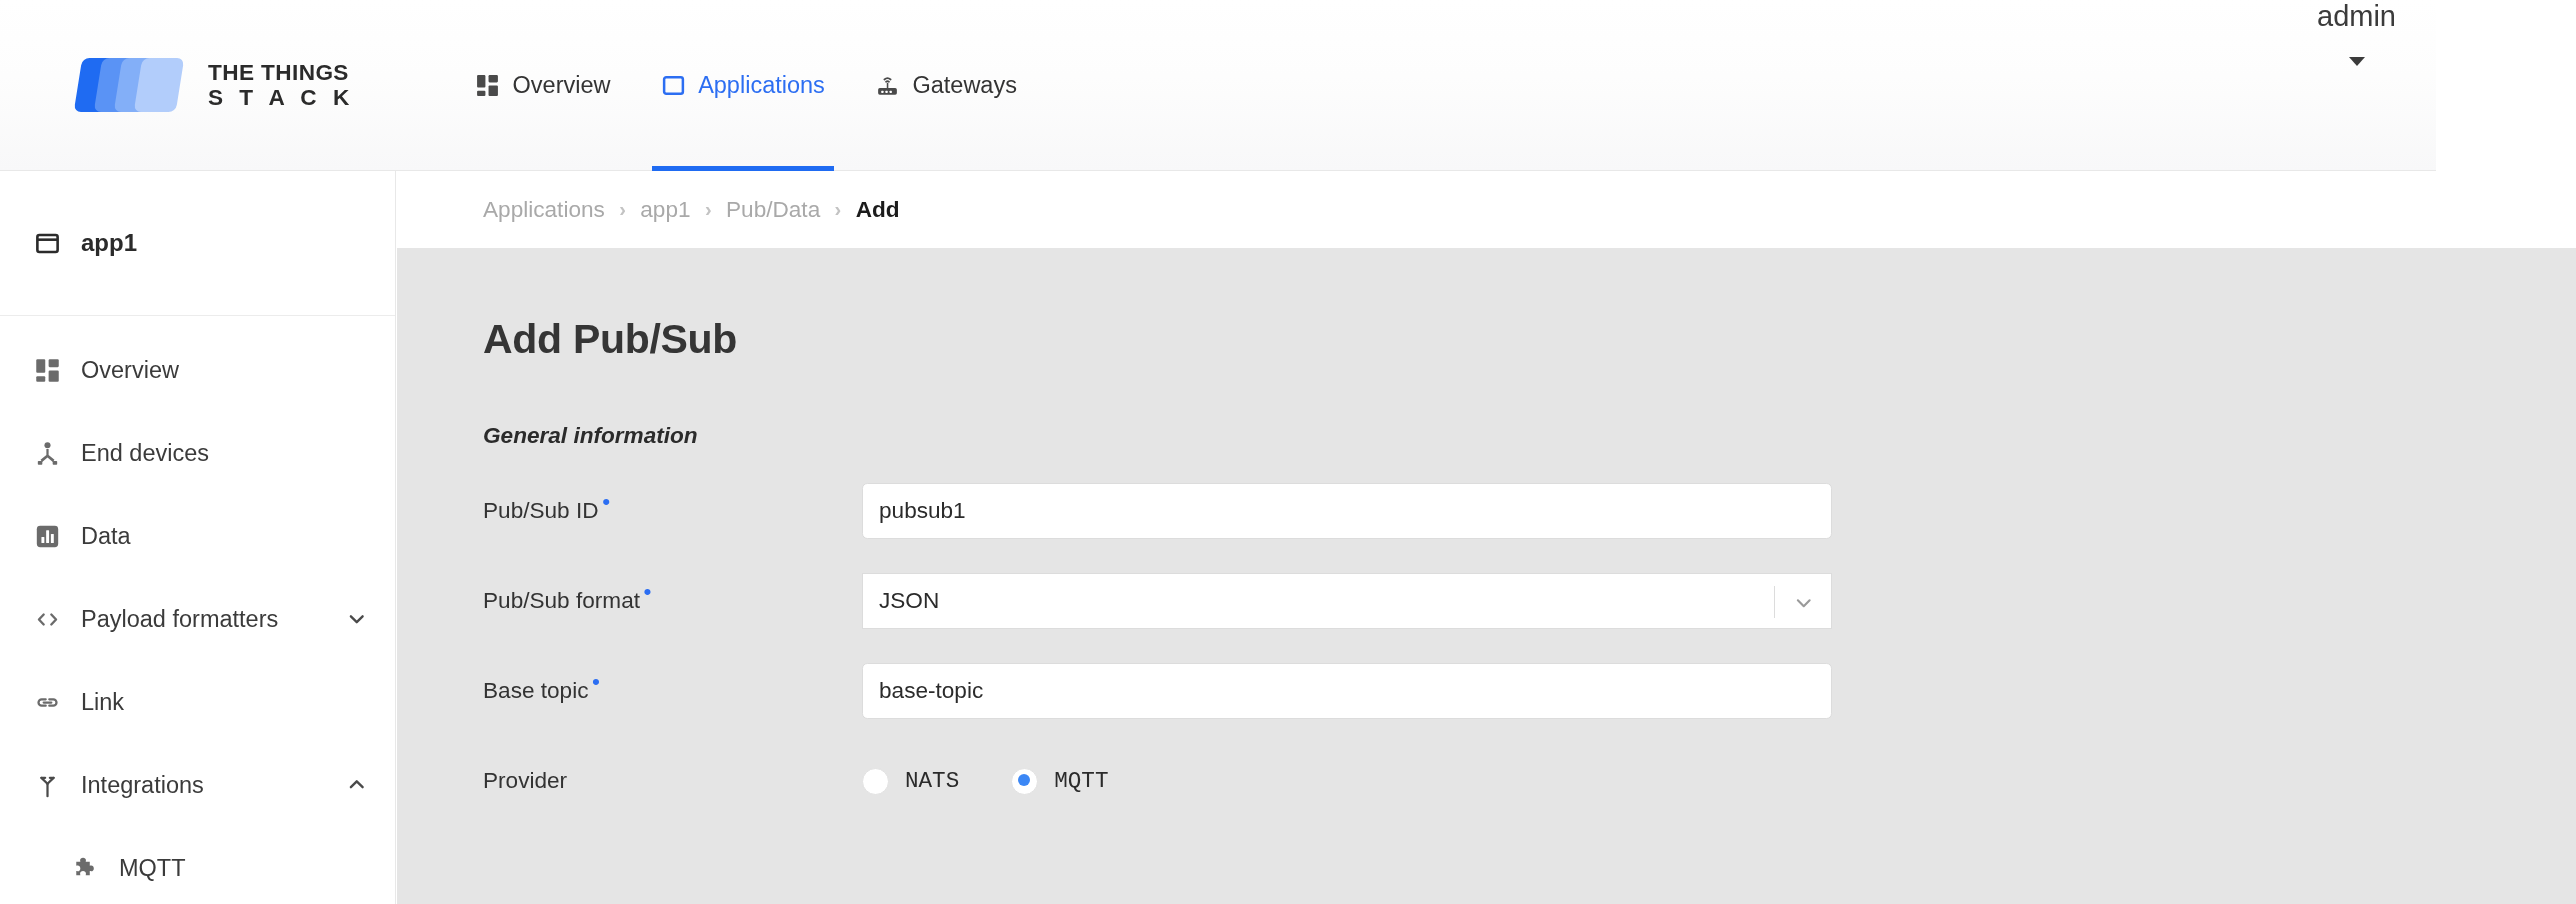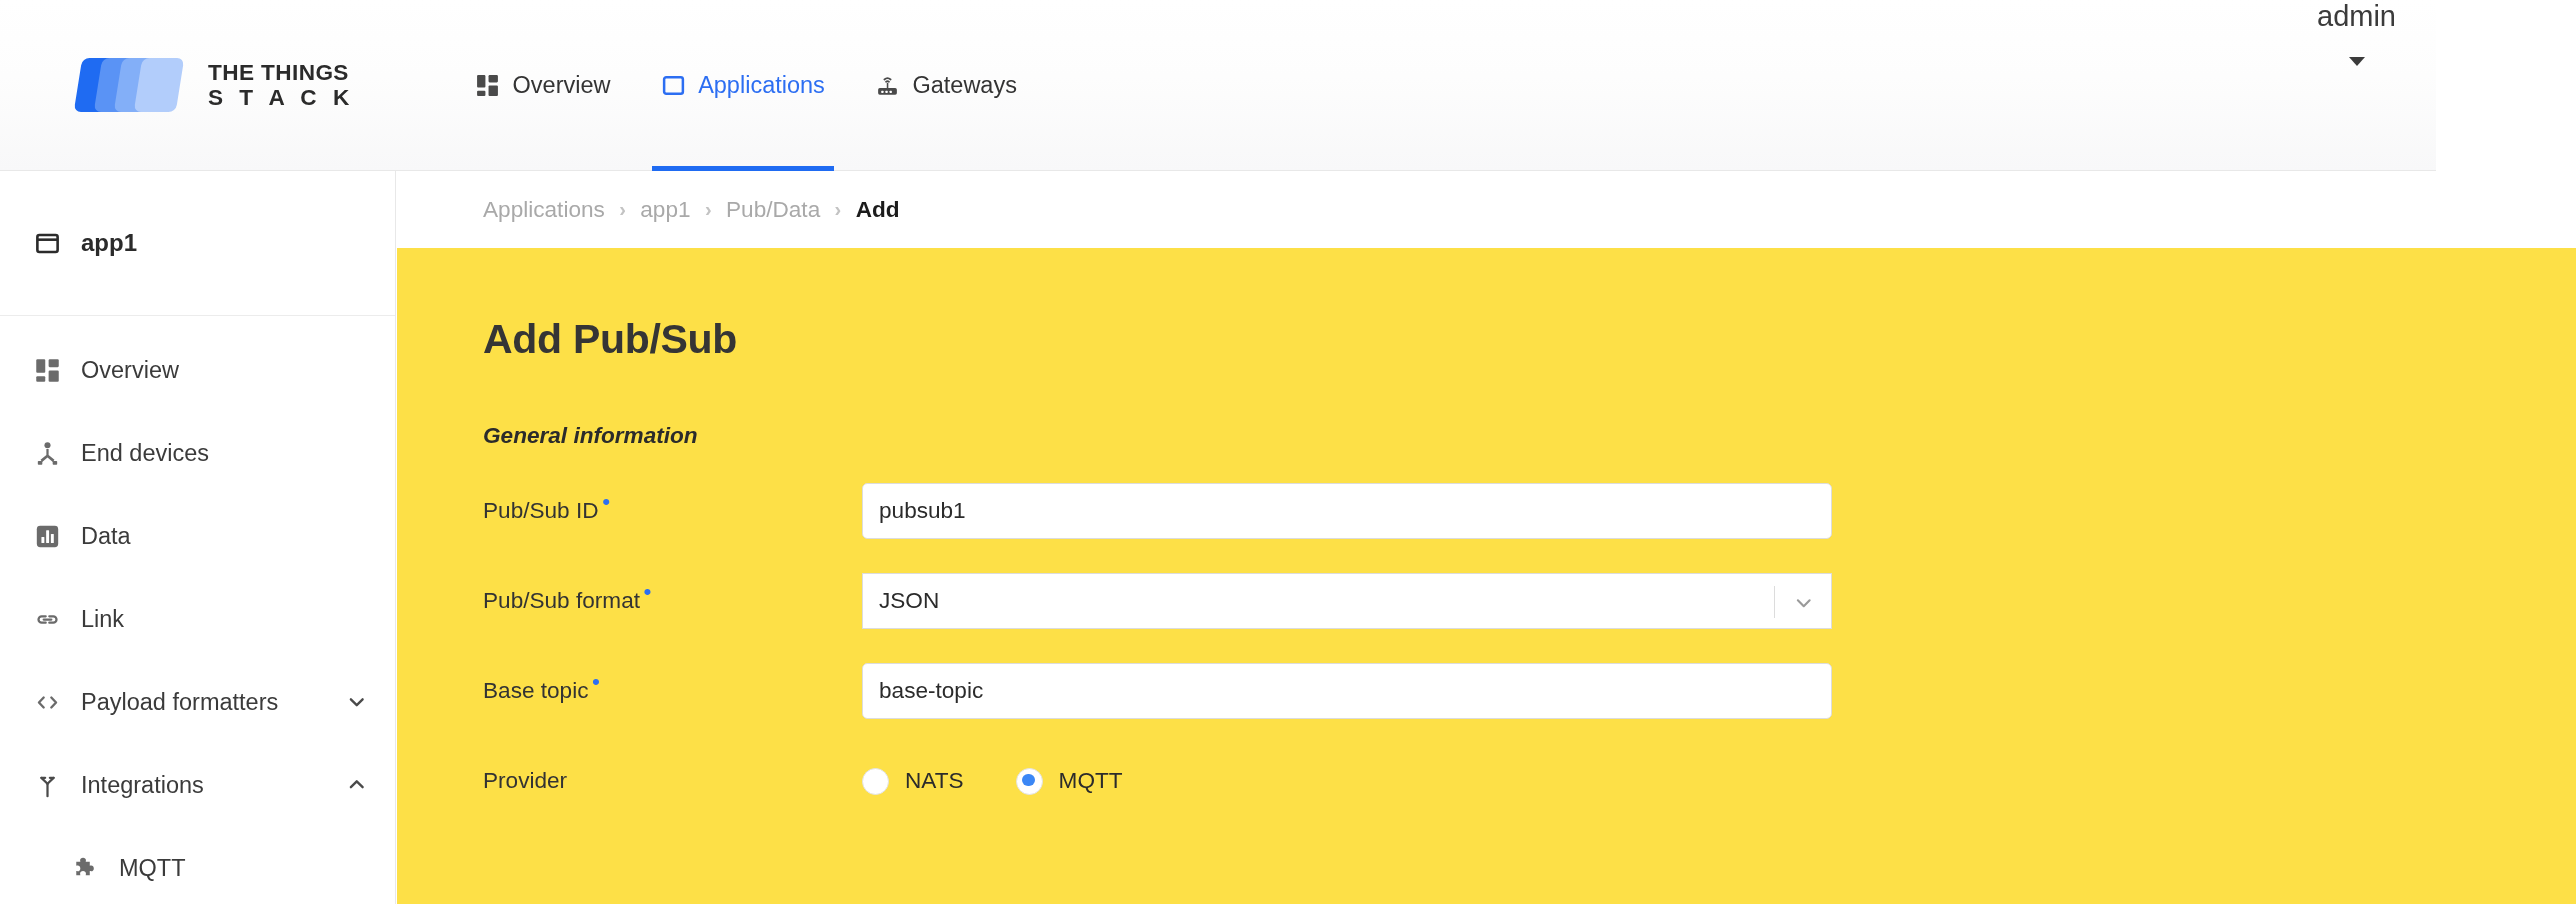--- a/index.html
+++ b/index.html
@@ -170,21 +170,21 @@
     font-weight: bold;
     user-select: none;
   }
 
   
   .content {
     position: absolute;
     top: 248px; left: 397px;
     width: 2179px;
     height: 657px;
-    background: #fde047;
+    background: #e5e5e5;
     padding-left: 86px;
   }
   .page-title {
     margin-top: 68px;
     font-size: 41px;
     font-weight: bold;
     color: #353535;
     letter-spacing: -0.3px;
   }
   .section-title {
@@ -254,21 +254,21 @@
   }
   .select-chev {
     position: absolute;
     right: 16px;
     top: 17px;
     width: 23.5px;
     height: 23.5px;
     display: block;
   }
 
-  .radio-group { display: flex; align-items: flex-start; gap: 52px; }
+  .radio-group { display: flex; align-items: flex-start; gap: 52px; font-family: Liberation Mono, monospace; }
   .radio-opt {
     display: flex;
     align-items: center;
     gap: 16px;
     cursor: pointer;
     user-select: none;
   }
   .radio-circle {
     width: 27px; height: 27px;
     border-radius: 50%;
@@ -404,42 +404,42 @@
             <rect x="10.8" y="6.4" width="2.6" height="11.4" rx="0.5"></rect>
             <rect x="15" y="9.8" width="2.6" height="8" rx="0.5"></rect>
           </g>
         </svg>
       </span>
       <span class="side-label">Data</span>
     </div>
 
     <div class="side-item">
       <span class="side-icon">
+        <svg viewBox="0 0 24 24" width="27" height="27" fill="none" stroke="#6b6b6b" stroke-width="2.1" stroke-linecap="round" stroke-linejoin="round">
+          <path d="M8.6 7.6L4.4 12l4.2 4.4"></path>
+          <path d="M15.4 7.6L19.6 12l-4.2 4.4"></path>
+        </svg>
+      </span>
+      <span class="side-label">Payload formatters</span>
+      <span class="chev">
+        <svg viewBox="0 0 24 24" width="23.5" height="23.5" fill="none" stroke="#4a4a4a" stroke-width="2.4" stroke-linecap="round" stroke-linejoin="round">
+          <path d="M6 9.5l6 6 6-6"></path>
+        </svg>
+      </span>
+    </div>
+
+    <div class="side-item">
+      <span class="side-icon">
         <svg viewBox="0 0 24 24" width="27" height="27" fill="none" stroke="#6b6b6b" stroke-width="2" stroke-linecap="round">
           <path d="M10.4 9.2H6.8a2.8 2.8 0 0 0 0 5.6h3.6"></path>
           <path d="M13.6 9.2h3.6a2.8 2.8 0 0 1 0 5.6h-3.6"></path>
           <path d="M8.6 12h6.8"></path>
         </svg>
       </span>
       <span class="side-label">Link</span>
-    </div>
-
-    <div class="side-item">
-      <span class="side-icon">
-        <svg viewBox="0 0 24 24" width="27" height="27" fill="none" stroke="#6b6b6b" stroke-width="2.1" stroke-linecap="round" stroke-linejoin="round">
-          <path d="M8.6 7.6L4.4 12l4.2 4.4"></path>
-          <path d="M15.4 7.6L19.6 12l-4.2 4.4"></path>
-        </svg>
-      </span>
-      <span class="side-label">Payload formatters</span>
-      <span class="chev">
-        <svg viewBox="0 0 24 24" width="23.5" height="23.5" fill="none" stroke="#4a4a4a" stroke-width="2.4" stroke-linecap="round" stroke-linejoin="round">
-          <path d="M6 9.5l6 6 6-6"></path>
-        </svg>
-      </span>
     </div>
 
     <div class="side-item">
       <span class="side-icon">
         <svg viewBox="0 0 24 24" width="27" height="27" fill="none" stroke="#4a4a4a" stroke-width="2" stroke-linecap="round" stroke-linejoin="round">
           <path d="M12 21.5V10.5"></path>
           <path d="M12 10.5L6.6 5.2"></path>
           <path d="M12 10.5l5.4-5.3"></path>
           <path d="M6.6 5.2h3.3"></path>
           <path d="M17.4 5.2h-3.3"></path>

